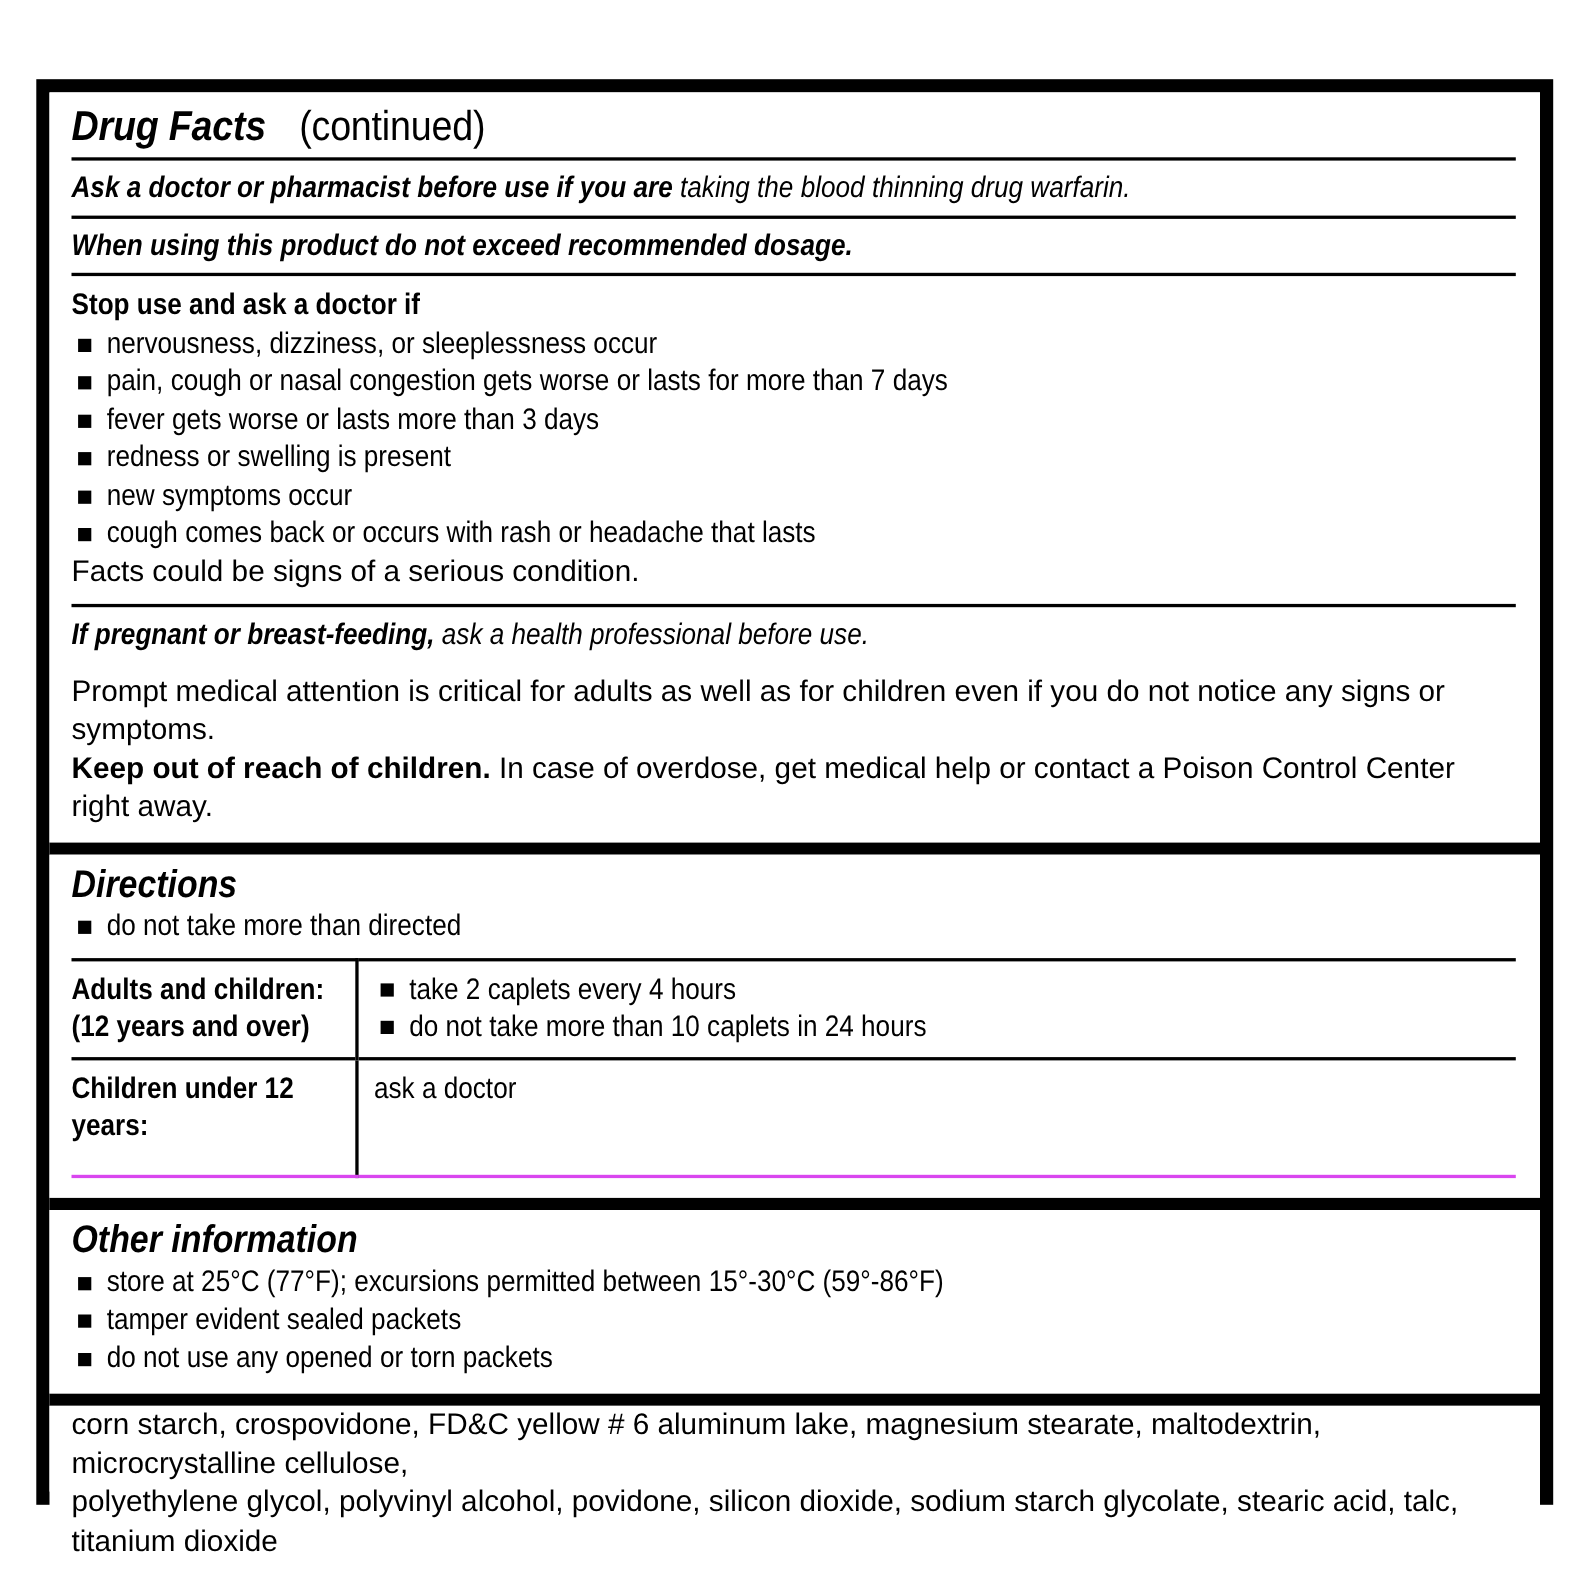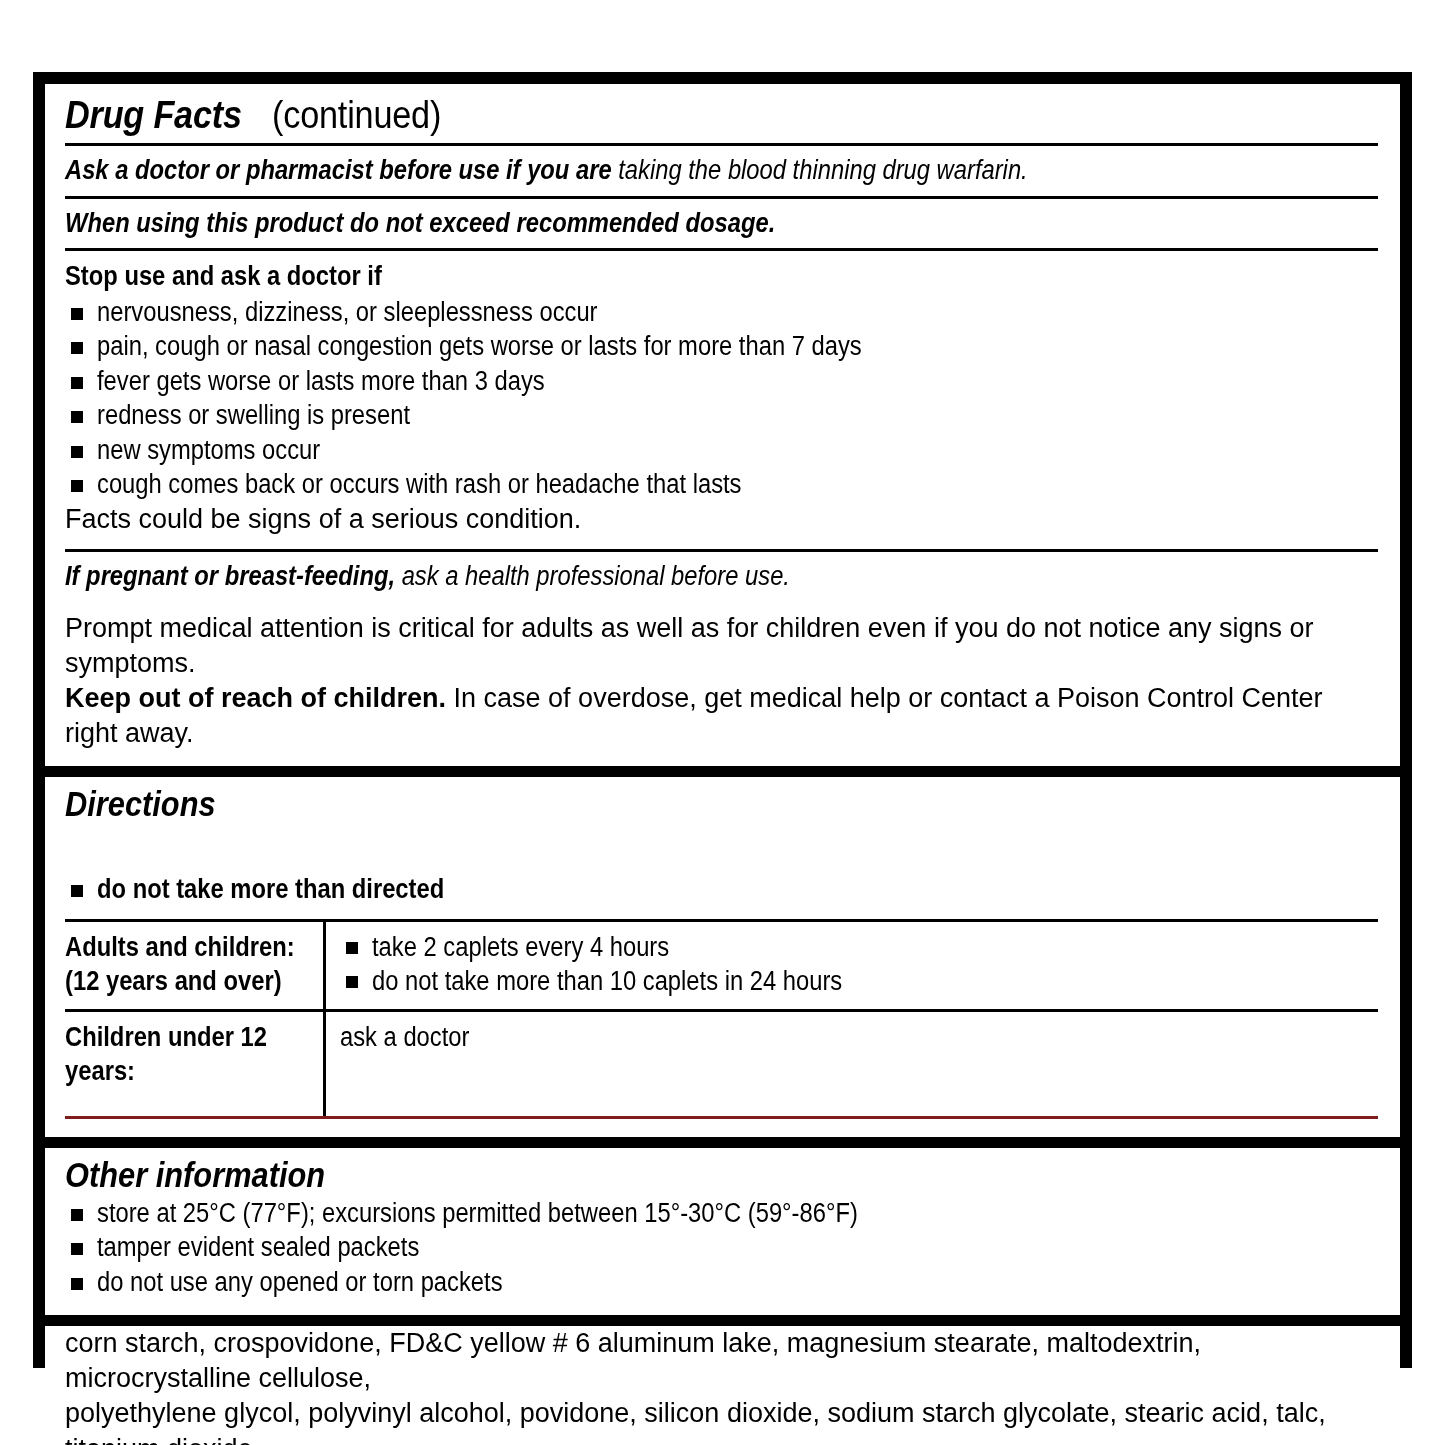--- a/index.html
+++ b/index.html
@@ -131,42 +131,42 @@
   }
   ul.bl li::before {
     content: "";
     position: absolute;
     left: 6px;
     top: 13px;
     width: 12px;
     height: 12px;
     background: #000000;
   }
-  ul.bl.bold-items li { font-weight: bold; margin-top: 48px; }
+  ul.bl.bold-items li { font-weight: normal; }
 
   .tail {
     font-size: 27px;
     line-height: 1.28;
   }
 
   .para {
     font-size: 27px;
     line-height: 1.30;
   }
 
   
   .dtable {
     margin: 10px 22px 0 20px;
     border-collapse: collapse;
     width: calc(100% - 42px);
     table-layout: fixed;
   }
   .dtable td {
     border-top: 3px solid #000000;
-    border-bottom: 3px solid #7f1d1d;
+    border-bottom: 3px solid #d946ef;
     vertical-align: top;
     padding: 8px 0 10px 0;
     font-size: 27px;
     line-height: 1.28;
   }
   .dtable tr:first-child td { border-bottom: none; }
   .dtable tr:last-child td { border-top: 3px solid #000000; }
   .dtable td.c1 {
     width: 248px;
     border-right: 3px solid #000000;

